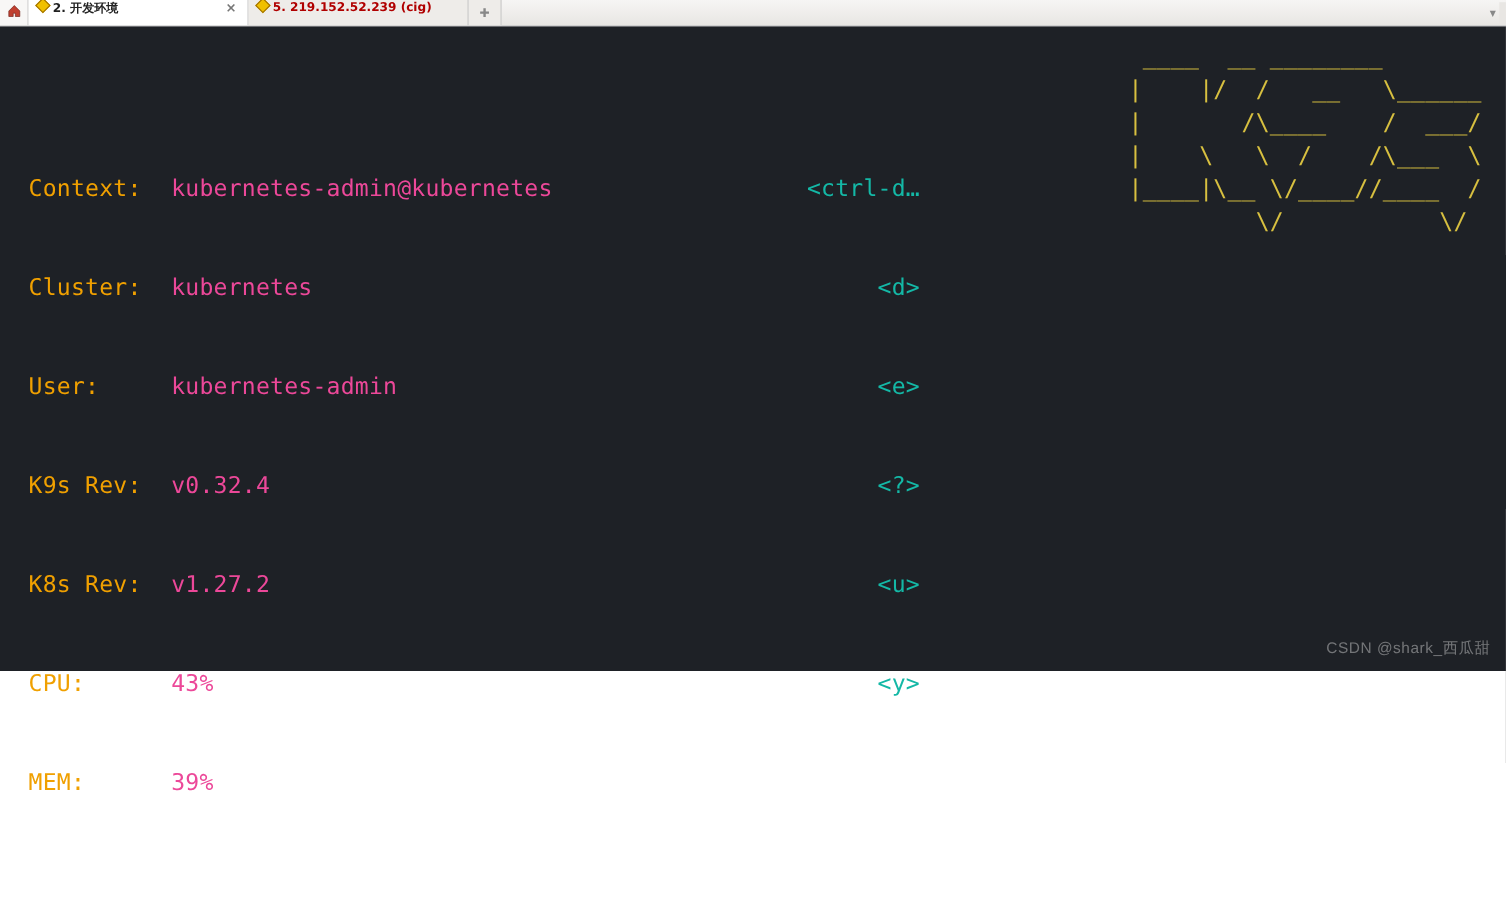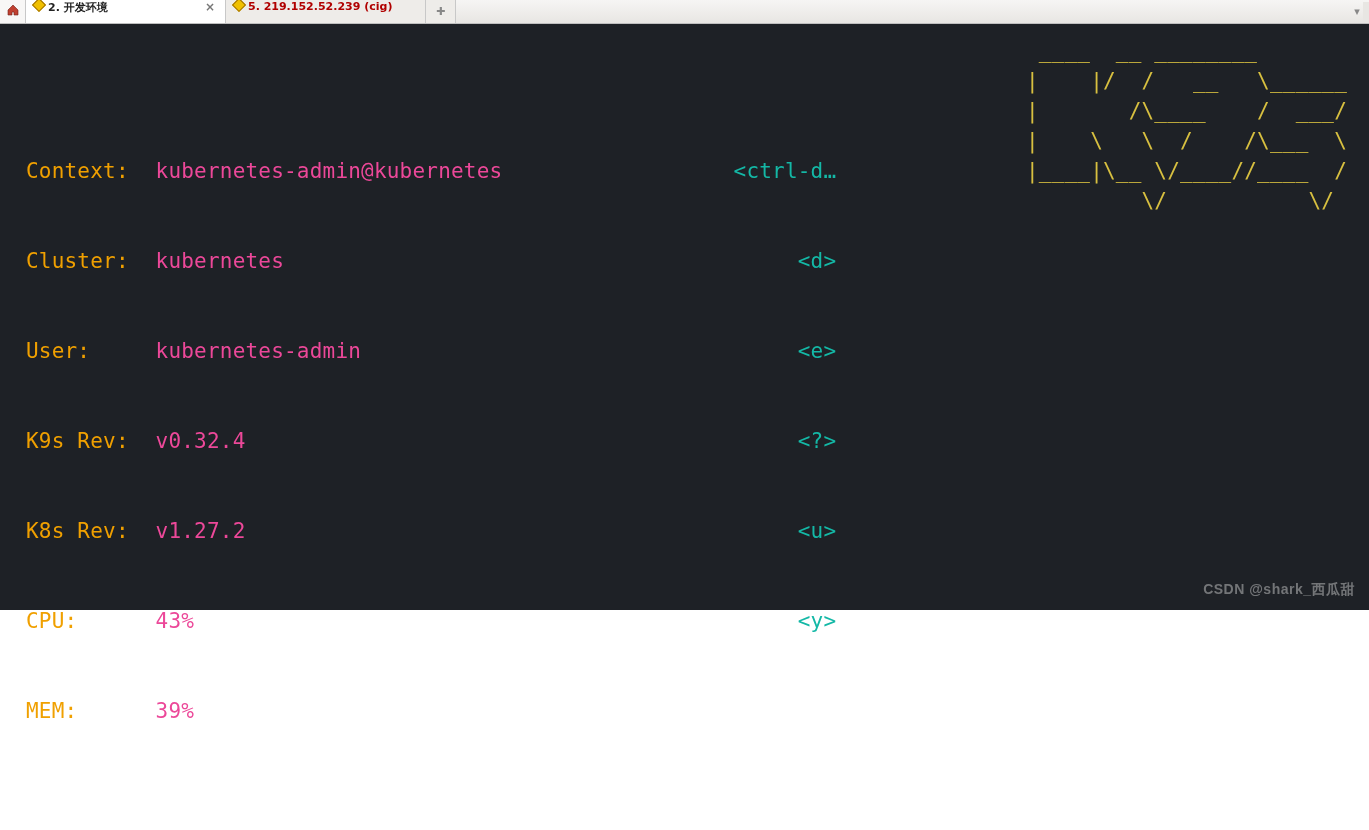--- a/index.html
+++ b/index.html
@@ -121,21 +121,20 @@
   }
 
   .watermark {
     position: absolute;
     right: 14px;
     bottom: 6px;
     font-family: Arial, sans-serif;
     font-size: 14px;
     color: rgba(220,220,220,0.45);
     letter-spacing: 0.5px;
-    font-weight: bold;
   }
   .slider-right {
     position: absolute;
     right: 0; top: 2px;
     width: 6px; height: 20px;
     background: #e8e6e3;
   }
 </style>
 </head>
 <body>

